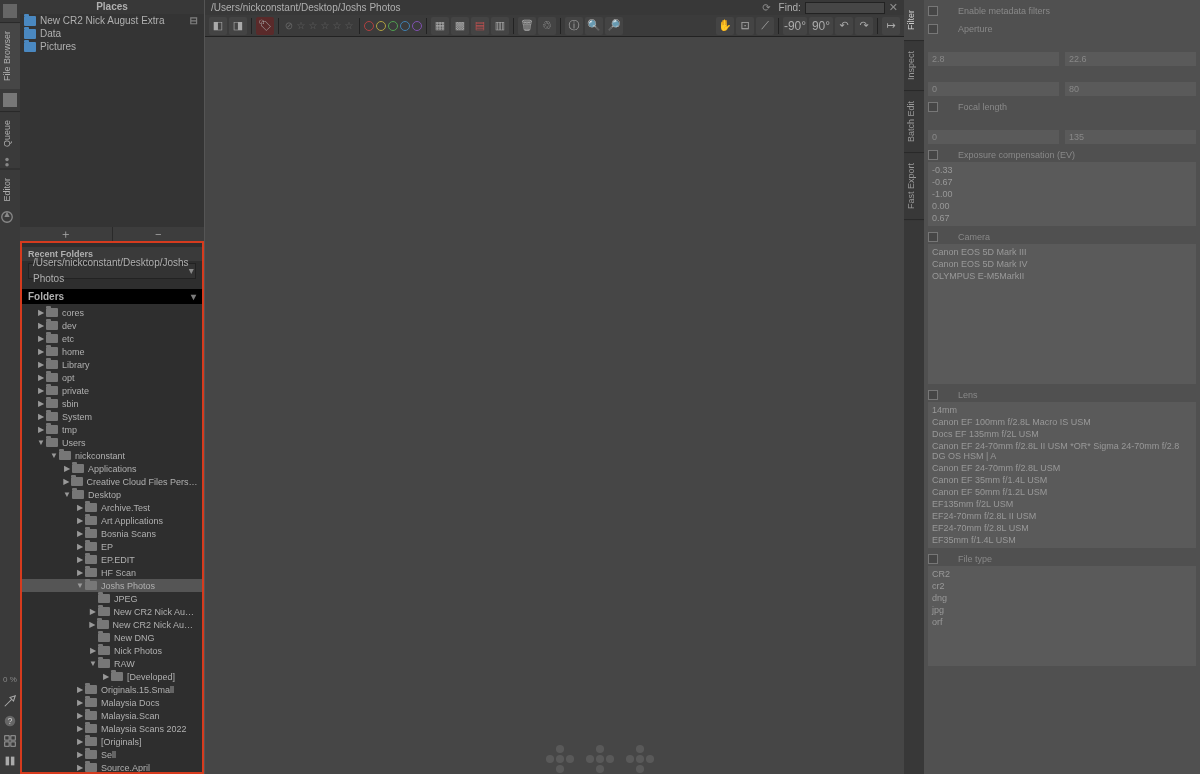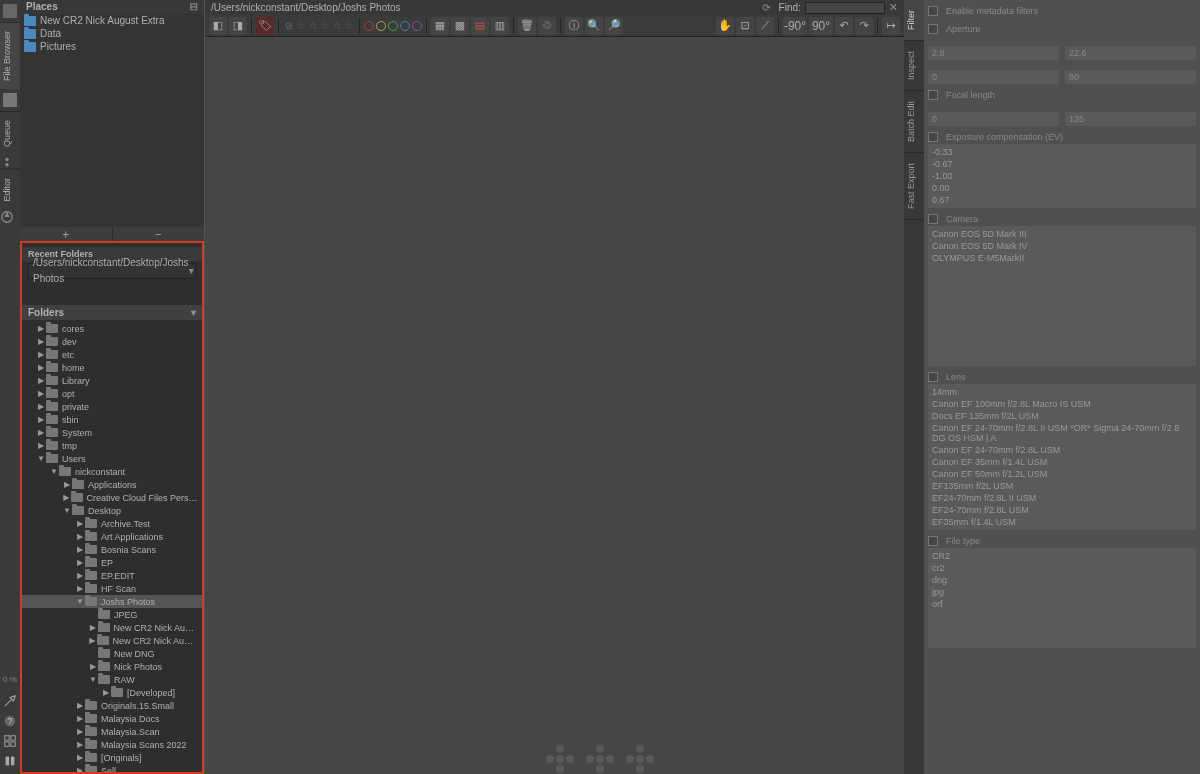--- a/index.html
+++ b/index.html
@@ -10,34 +10,34 @@
 .vtab-left{position:absolute;left:0;top:0;width:20px;height:100%;background:#3a3a3a;display:flex;flex-direction:column;}
 .vtab-left .tab{writing-mode:vertical-rl;transform:rotate(180deg);padding:8px 2px;background:#3a3a3a;color:#b0b0b0;font-size:9px;cursor:pointer;border-bottom:1px solid #2a2a2a}
 .vtab-left .tab.active{background:#464646;}
 .vtab-left .sq{width:14px;height:14px;margin:4px auto;background:#666}
 .vtab-left .spacer{flex:1}
 .vtab-left .bot{padding:4px 0;text-align:center;color:#888;font-size:8px}
 .vtab-left .biconwrap{display:flex;flex-direction:column;gap:6px;align-items:center;padding:6px 0}
 .vtab-left .bicon{width:14px;height:14px;}
 
 .left-panel{position:absolute;left:20px;top:0;width:185px;height:100%;background:#2e2e2e;display:flex;flex-direction:column;border-right:1px solid #555;}
-.places-hdr{background:#383838;padding:0 6px;height:14px;line-height:14px;font-size:9px;font-weight:bold;display:flex;align-items:center;}
+.places-hdr{background:#383838;padding:0 6px;height:14px;line-height:14px;font-size:9px;font-weight:bold;display:flex;align-items:center;flex-direction:column;}
 .places-hdr .glyph{margin-left:auto;opacity:.6;font-size:10px}
 .places-body{background:#343434;flex:0 0 213px;overflow:hidden}
 .place-item{display:flex;align-items:center;padding:1px 4px;height:13px;cursor:pointer}
 .place-item .ficon{width:12px;height:10px;background:#4a88c0;margin-right:4px;border-radius:1px;position:relative}
 .place-item .ficon:before{content:"";position:absolute;top:-2px;left:0;width:5px;height:2px;background:#4a88c0;border-radius:1px 1px 0 0}
 .pmrow{display:flex;background:#3d3d3d;height:14px}
 .pmrow .half{flex:1;text-align:center;line-height:14px;color:#aaa;cursor:pointer;font-size:12px}
 .pmrow .half:first-child{border-right:1px solid #2a2a2a}
 .hl-frame{border:2px solid #d63b1e;flex:1;display:flex;flex-direction:column;overflow:hidden}
 .section-hdr{background:#3a3a3a;padding:2px 6px;font-size:9px;font-weight:bold;margin-top:4px}
 .recent-sel{margin:2px 6px;background:#333;height:16px;line-height:16px;padding:0 4px;font-size:9px;display:flex;align-items:center;border:1px solid #222}
 .recent-sel .dd{margin-left:auto;opacity:.7}
-.folders-hdr{background:#404040;padding:2px 6px;font-size:9px;font-weight:bold;display:flex;margin-top:24px}
+.folders-hdr{background:#000000;padding:2px 6px;font-size:9px;font-weight:bold;display:flex;margin-top:8px}
 .folders-hdr .dd{margin-left:auto;opacity:.7}
 .tree{flex:1;overflow-y:auto;overflow-x:hidden;padding:2px 0;position:relative}
 .tree::-webkit-scrollbar{width:7px}
 .tree::-webkit-scrollbar-thumb{background:#555;border-radius:3px}
 .tree::-webkit-scrollbar-track{background:#2e2e2e}
 .trow{display:flex;align-items:center;height:13px;padding-right:4px;cursor:pointer;white-space:nowrap}
 .trow.sel{background:#555;}
 .trow .arr{width:10px;text-align:center;font-size:8px;color:#999}
 .trow .fld{width:12px;height:9px;background:#777;margin-right:4px;border-radius:1px;position:relative;flex-shrink:0}
 .trow .fld:before{content:"";position:absolute;top:-2px;left:0;width:5px;height:2px;background:#777;border-radius:1px 1px 0 0}
@@ -61,24 +61,24 @@
 .thumbs{flex:1;background:#464646}
 
 .vtab-right{position:absolute;right:276px;top:0;width:20px;height:100%;background:#383838;display:flex;flex-direction:column}
 .vtab-right .tab{writing-mode:vertical-rl;transform:rotate(180deg);padding:10px 2px;background:#383838;color:#999;font-size:9px;cursor:pointer;border-top:1px solid #2a2a2a}
 .vtab-right .tab.active{background:#464646;color:#ccc}
 
 .right-panel{position:absolute;right:0;top:0;width:276px;height:100%;background:#505050;padding:4px;overflow-y:auto}
 .right-panel::-webkit-scrollbar{width:7px}
 .right-panel::-webkit-scrollbar-thumb{background:#666}
 .frow{margin-bottom:4px}
-.fchk{display:flex;align-items:center;gap:8px;padding:2px 0}
+.fchk{display:flex;align-items:center;gap:20px;padding:2px 0}
 .fchk .box{width:10px;height:10px;border:1px solid #777;background:#464646}
 .fchk .lbl{font-size:9px;color:#888}
-.frange{display:flex;gap:6px;margin-top:10px}
+.frange{display:flex;gap:6px;margin-top:16px}
 .frange .fi{flex:1;height:14px;background:#5a5a5a;border:none;padding:0 4px;font-size:9px;color:#888;line-height:14px}
 .flist{background:#5a5a5a;min-height:60px;margin-top:0;padding:2px 4px}
 .flist .it{font-size:9px;color:#999;padding:1px 0}
 .flist.tall{min-height:140px}
 .flist.med{min-height:100px}
 </style>
 </head>
 <body>
 
 <div class="vtab-left">

